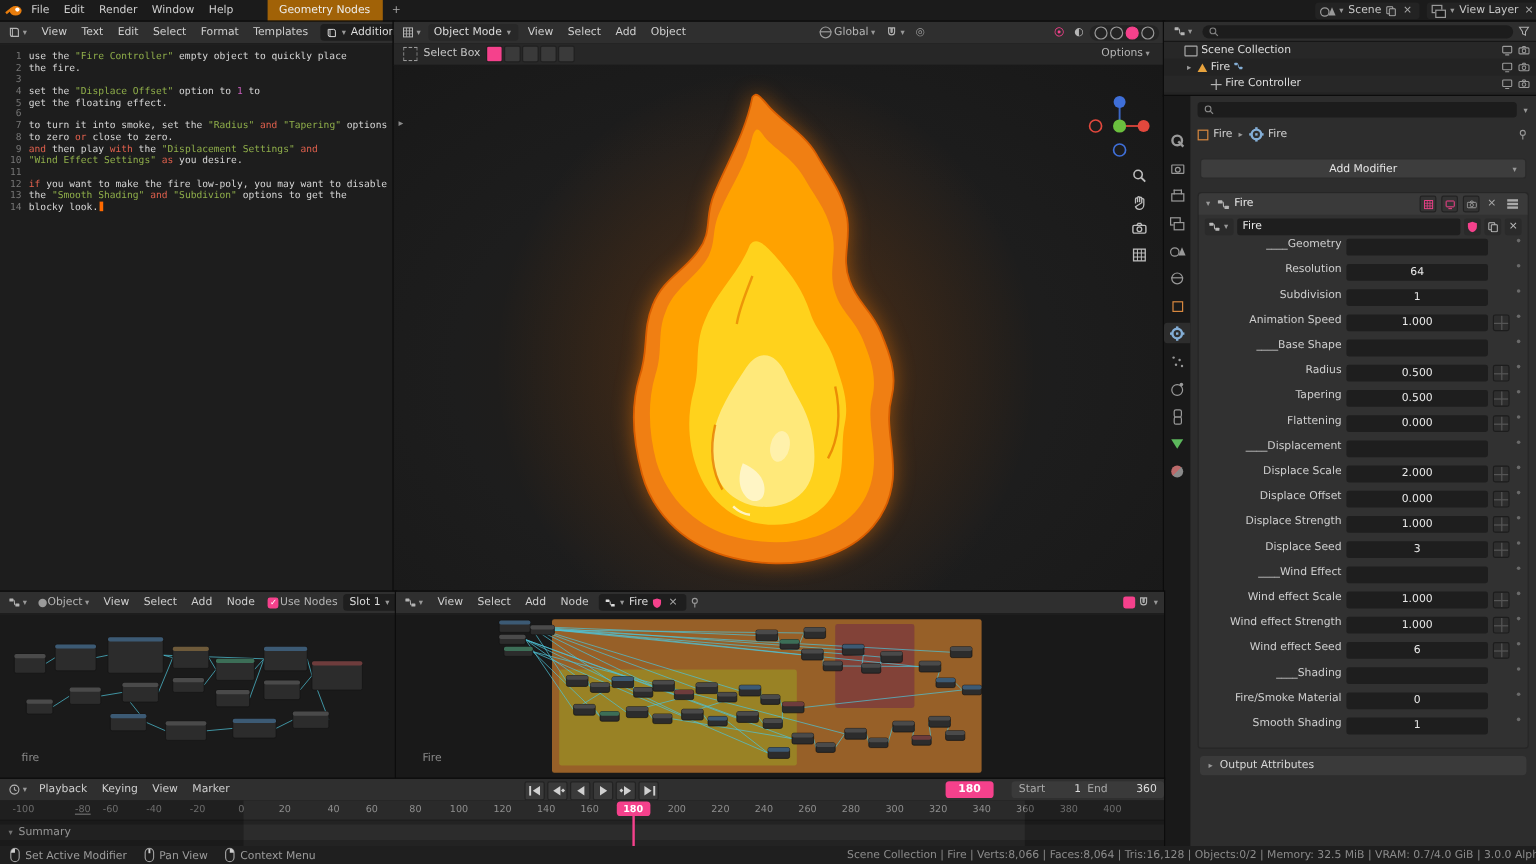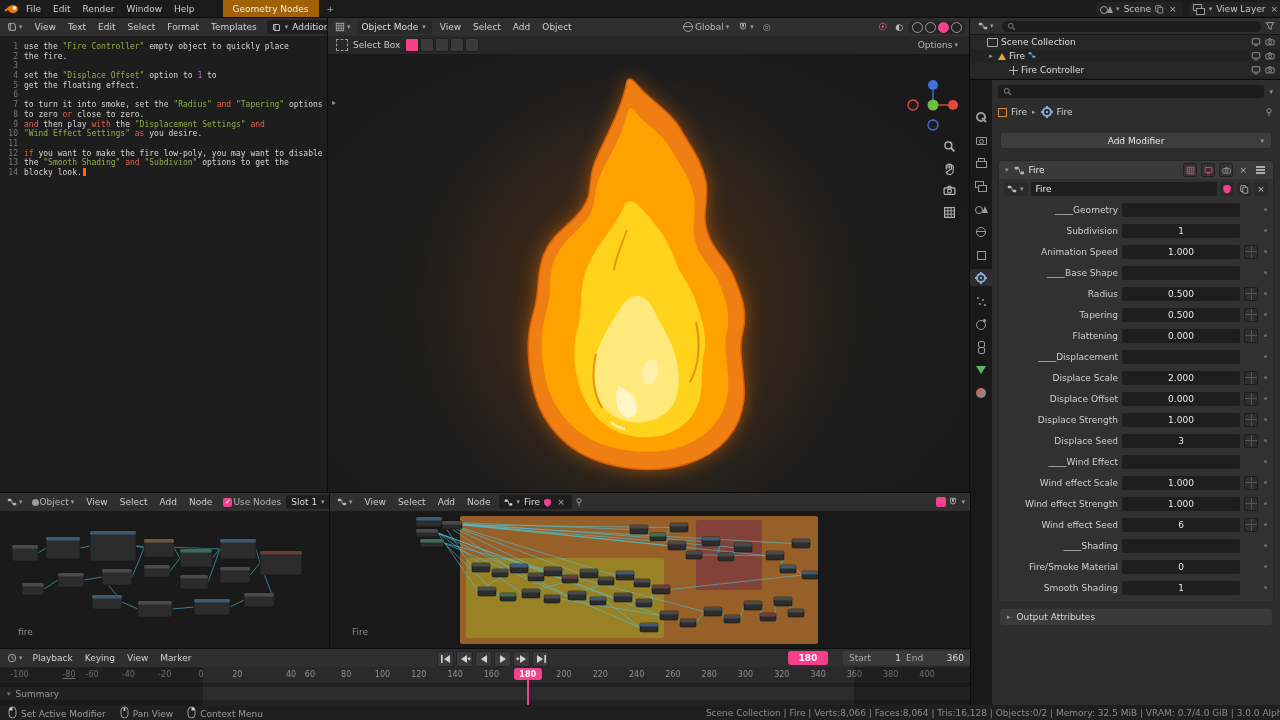--- a/index.html
+++ b/index.html
@@ -108,21 +108,21 @@
   .modhead .name{color:#e8e8e8;}
   .togl{width:12px;height:12px;background:#333;border:1px solid #222;border-radius:2px;display:flex;align-items:center;justify-content:center;}
   .togl.on{color:var(--accent);}
   .togl.off{color:#9a9a9a;}
   .ic-lines{width:9px;height:1.4px;background:#aaa;box-shadow:0 3px 0 #aaa,0 -3px 0 #aaa;}
   .grouprow{display:flex;align-items:center;gap:3px;height:20px;padding:0 5px;}
   .groupbtn{display:flex;align-items:center;gap:2px;background:#2a2a2a;border-radius:2px;height:14px;padding:0 3px;color:#bbb;}
   .groupname{flex:1;height:14px;background:#1e1e1e;border-radius:2px;display:flex;align-items:center;padding:0 5px;color:#e8e8e8;}
   .sqbtn{width:14px;height:14px;background:#2a2a2a;border-radius:2px;display:flex;align-items:center;justify-content:center;color:#bbb;}
   .sqbtn.accent{color:var(--accent);}
-  .prow{display:flex;align-items:center;height:21px;padding:0 6px 0 8px;gap:4px;}
+  .prow{display:flex;align-items:flex-start;height:21px;padding:0 6px 0 8px;gap:4px;}
   .plbl{flex:1;text-align:right;color:#cfcfcf;white-space:nowrap;overflow:hidden;}
   .pfld{width:118px;height:14px;background:#1e1e1e;border-radius:2px;color:#e8e8e8;flex:none;
         display:flex;align-items:center;justify-content:center;}
   .pxi{width:12px;height:12px;flex:none;border:1px solid #1d1d1d;border-radius:2px;
        background:linear-gradient(#555,#555) 50% 0/1px 100% no-repeat,
                   linear-gradient(#555,#555) 0 50%/100% 1px no-repeat,#2e2e2e;}
   .pxi.hidden{visibility:hidden;}
   .pdot{width:3px;height:3px;border-radius:50%;background:#6a6a6a;flex:none;margin-left:2px;}
   .outattr{margin:6px 2px 0 2px;height:16px;background:#3a3a3a;border-radius:3px;display:flex;align-items:center;gap:5px;
            padding:0 6px;color:#d8d8d8;}
@@ -580,20 +580,26 @@
               <svg class="ic" width="10" height="10">
                 <use href="#sym-copy"></use>
               </svg>
             </span>
           <span class="sqbtn">×</span>
         </div>
         <div id="prop-rows">
             <div class="prow">
               <span class="plbl">____Geometry</span>
               <span class="pfld"></span>
+              <span class="pxi hidden"></span>
+              <span class="pdot"></span>
+            </div>
+            <div class="prow">
+              <span class="plbl">Resolution</span>
+              <span class="pfld">64</span>
               <span class="pxi hidden"></span>
               <span class="pdot"></span>
             </div>
             <div class="prow">
               <span class="plbl">Subdivision</span>
               <span class="pfld">1</span>
               <span class="pxi hidden"></span>
               <span class="pdot"></span>
             </div>
             <div class="prow">
@@ -1043,21 +1049,21 @@
     </div>
     <div class="tlbody">
       <div class="ruler" id="tl-ruler">
           <span class="tick" style="left: 19.5px;">-100</span>
           <span class="tick" style="left: 69px; text-decoration: underline;">-80</span>
           <span class="tick" style="left: 92.1px;">-60</span>
           <span class="tick" style="left: 128.4px;">-40</span>
           <span class="tick" style="left: 164.7px;">-20</span>
           <span class="tick" style="left: 201px;">0</span>
           <span class="tick" style="left: 237.3px;">20</span>
-          <span class="tick" style="left: 291px;">40</span>
+          <span class="tick" style="left: 278px;">40</span>
           <span class="tick" style="left: 309.9px;">60</span>
           <span class="tick" style="left: 346.2px;">80</span>
           <span class="tick" style="left: 382.5px;">100</span>
           <span class="tick" style="left: 418.8px;">120</span>
           <span class="tick" style="left: 455.1px;">140</span>
           <span class="tick" style="left: 491.4px;">160</span>
           <span class="tick" style="left: 527.7px;">180</span>
           <span class="tick" style="left: 564px;">200</span>
           <span class="tick" style="left: 600.3px;">220</span>
           <span class="tick" style="left: 636.6px;">240</span>

